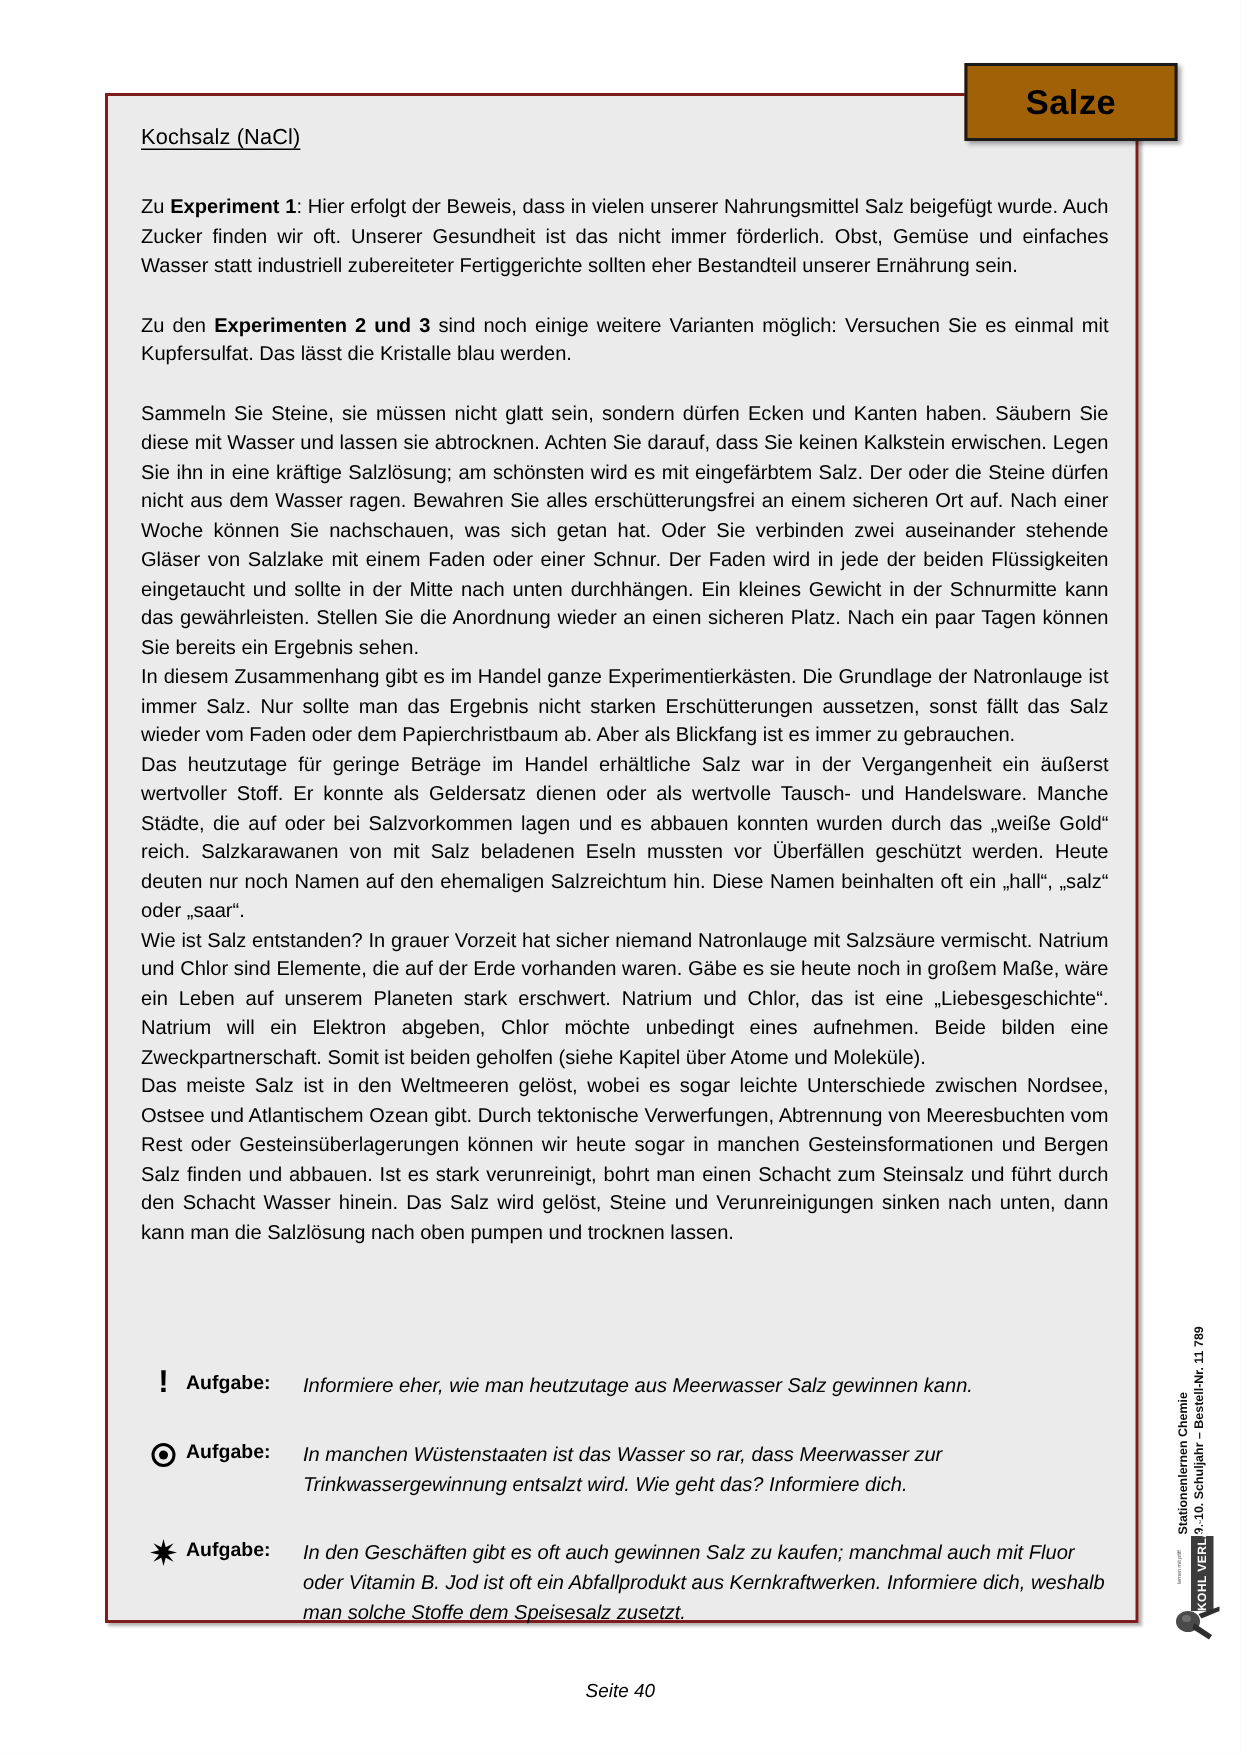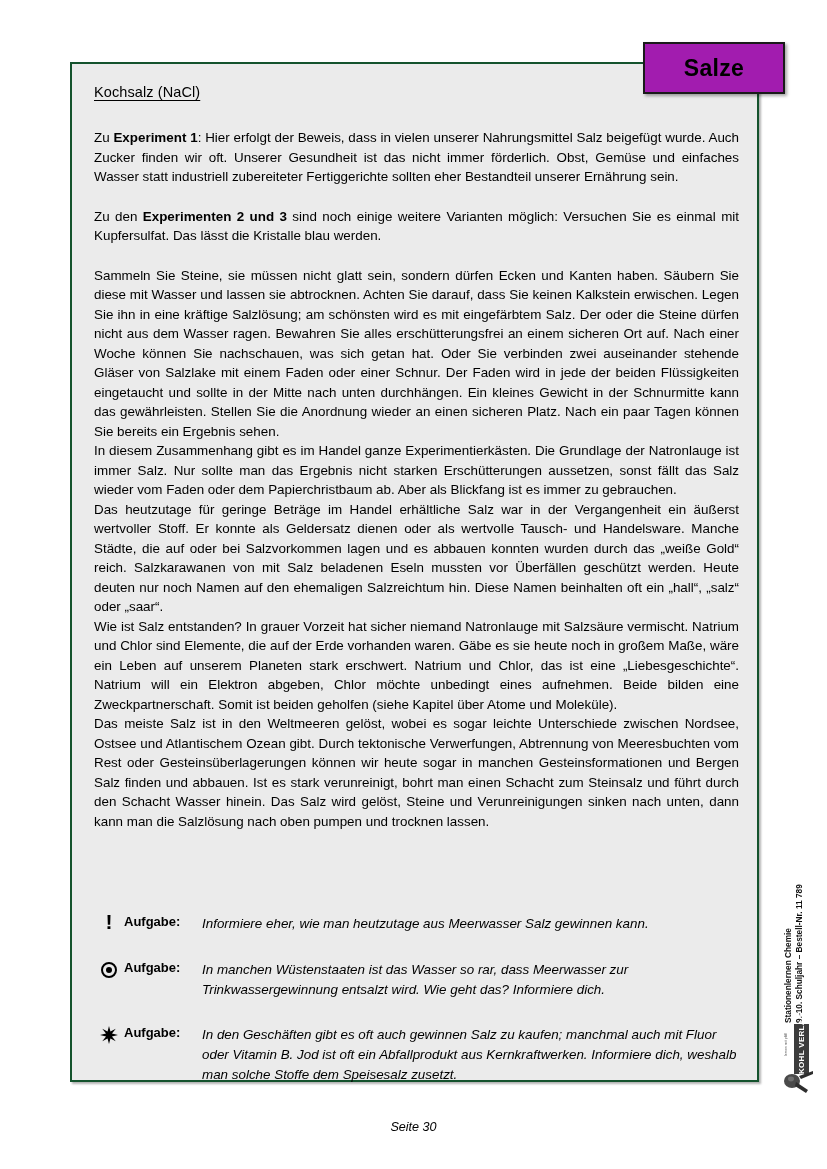--- a/index.html
+++ b/index.html
@@ -24,33 +24,33 @@
   }
 
   
   #content-box {
     position: absolute;
     left: 70px;
     top: 62px;
     width: 689px;
     height: 1020px;
     background: #ebebeb;
-    border: 2px solid #14532d;
+    border: 2px solid #7f1d1d;
     box-sizing: border-box;
     box-shadow: 2px 2px 2px rgba(0,0,0,0.30);
   }
 
   
   #title-tab {
     position: absolute;
     left: 643px;
     top: 42px;
     width: 142px;
     height: 52px;
-    background: #a21caf;
+    background: #a16207;
     border: 2px solid #1a1a1a;
     box-sizing: border-box;
     display: flex;
     align-items: center;
     justify-content: center;
     z-index: 5;
     box-shadow: 2px 2px 3px rgba(0,0,0,0.35);
   }
   #title-tab .tab-text {
     font-size: 23px;
@@ -301,16 +301,16 @@
     <div class="logo-bar">KOHL VERLAG</div>
     <svg class="logo-mark" viewBox="0 0 34 26" aria-hidden="true">
       <ellipse cx="10" cy="13" rx="8" ry="7" fill="#4a4a4a"></ellipse>
       <path d="M17 8 L31 3 L31 6 L19 11 Z" fill="#2e2e2e"></path>
       <path d="M14 14 L26 22 L24 25 L13 18 Z" fill="#2e2e2e"></path>
       <ellipse cx="9" cy="11" rx="3" ry="2.4" fill="#6f6f6f"></ellipse>
     </svg>
   </div>
 
   <div id="footer">
-    <span>Seite 30</span>
+    <span>Seite 40</span>
   </div>
 
 </div>
 
 </body></html>

